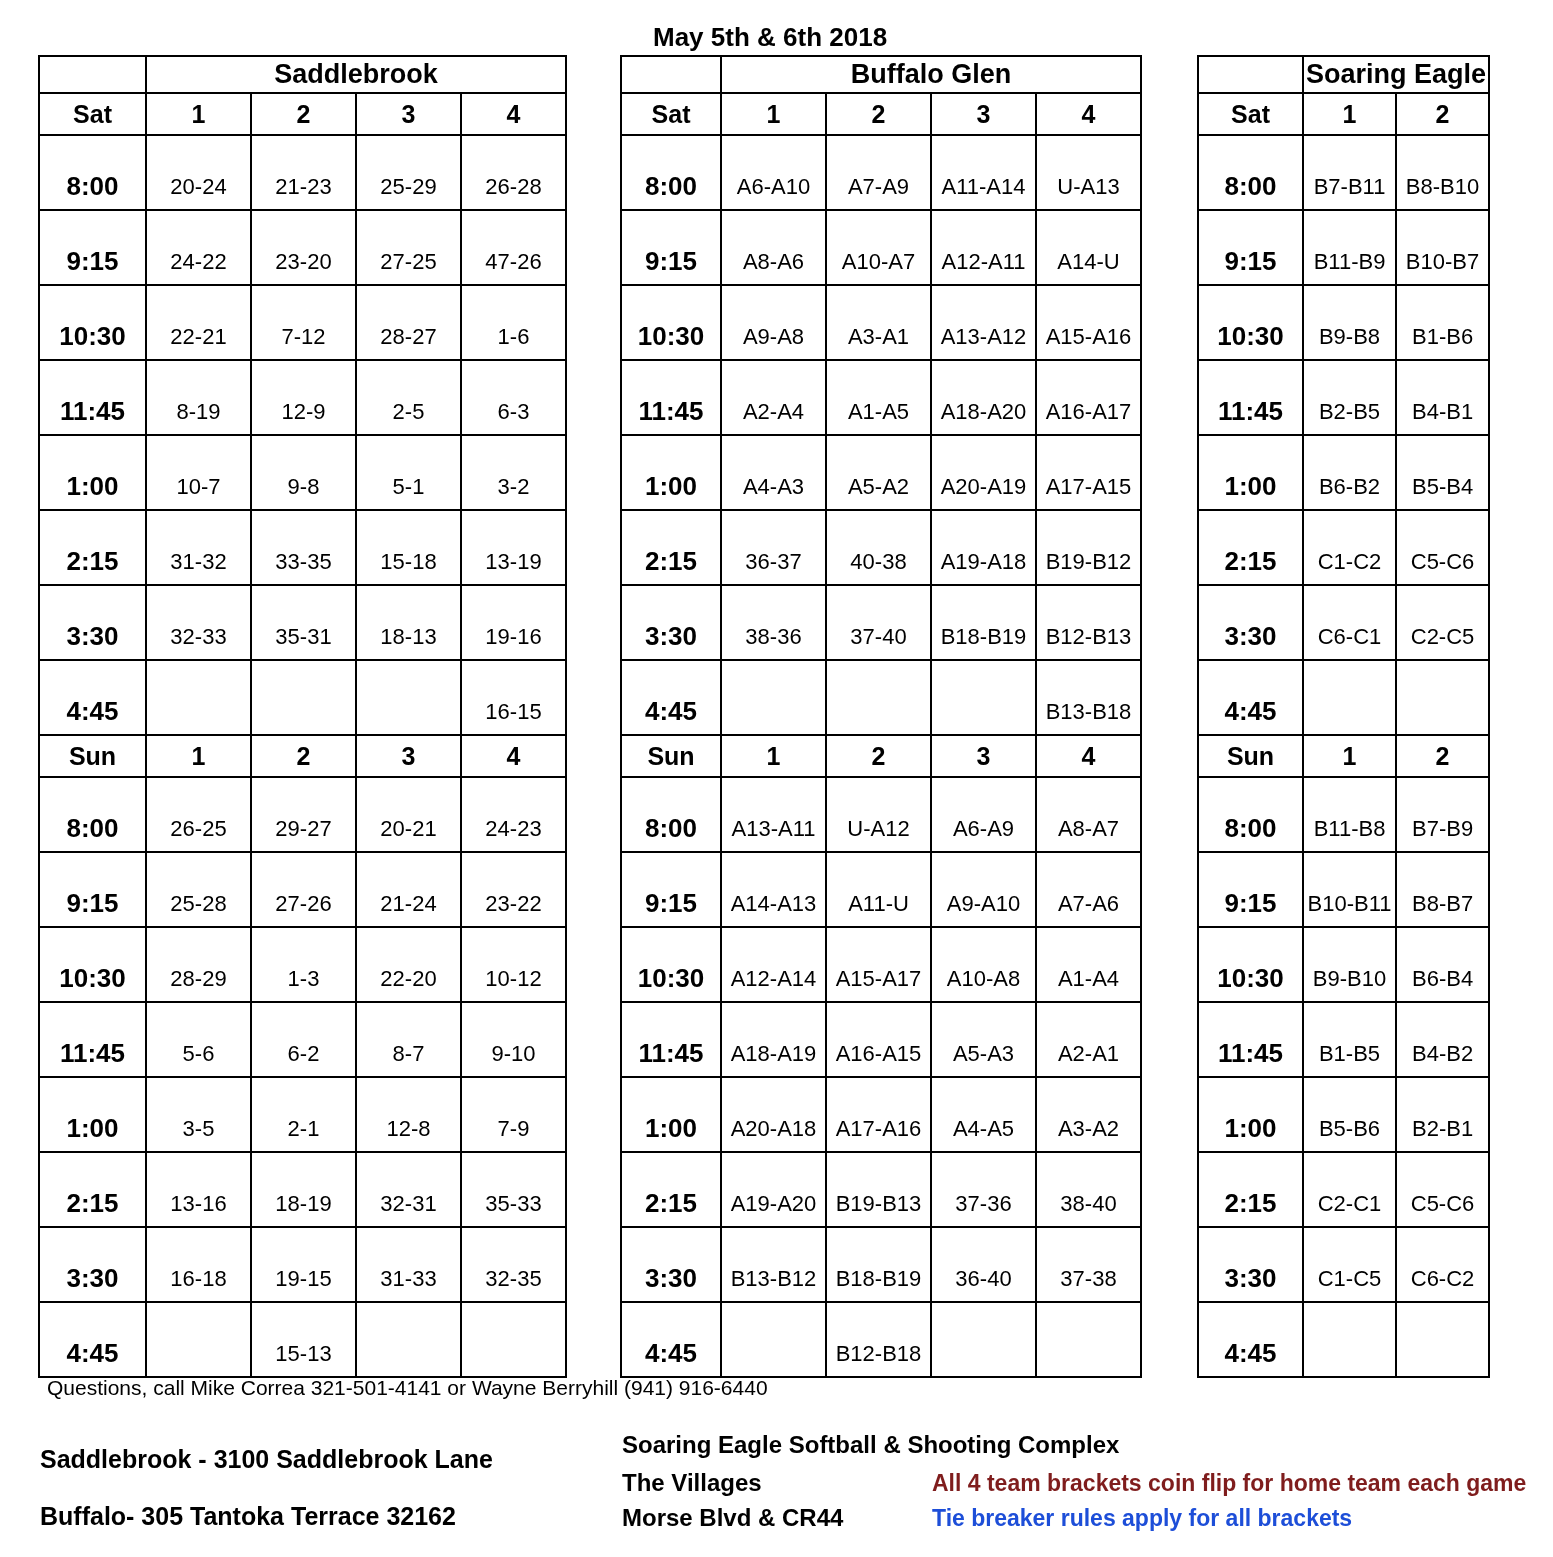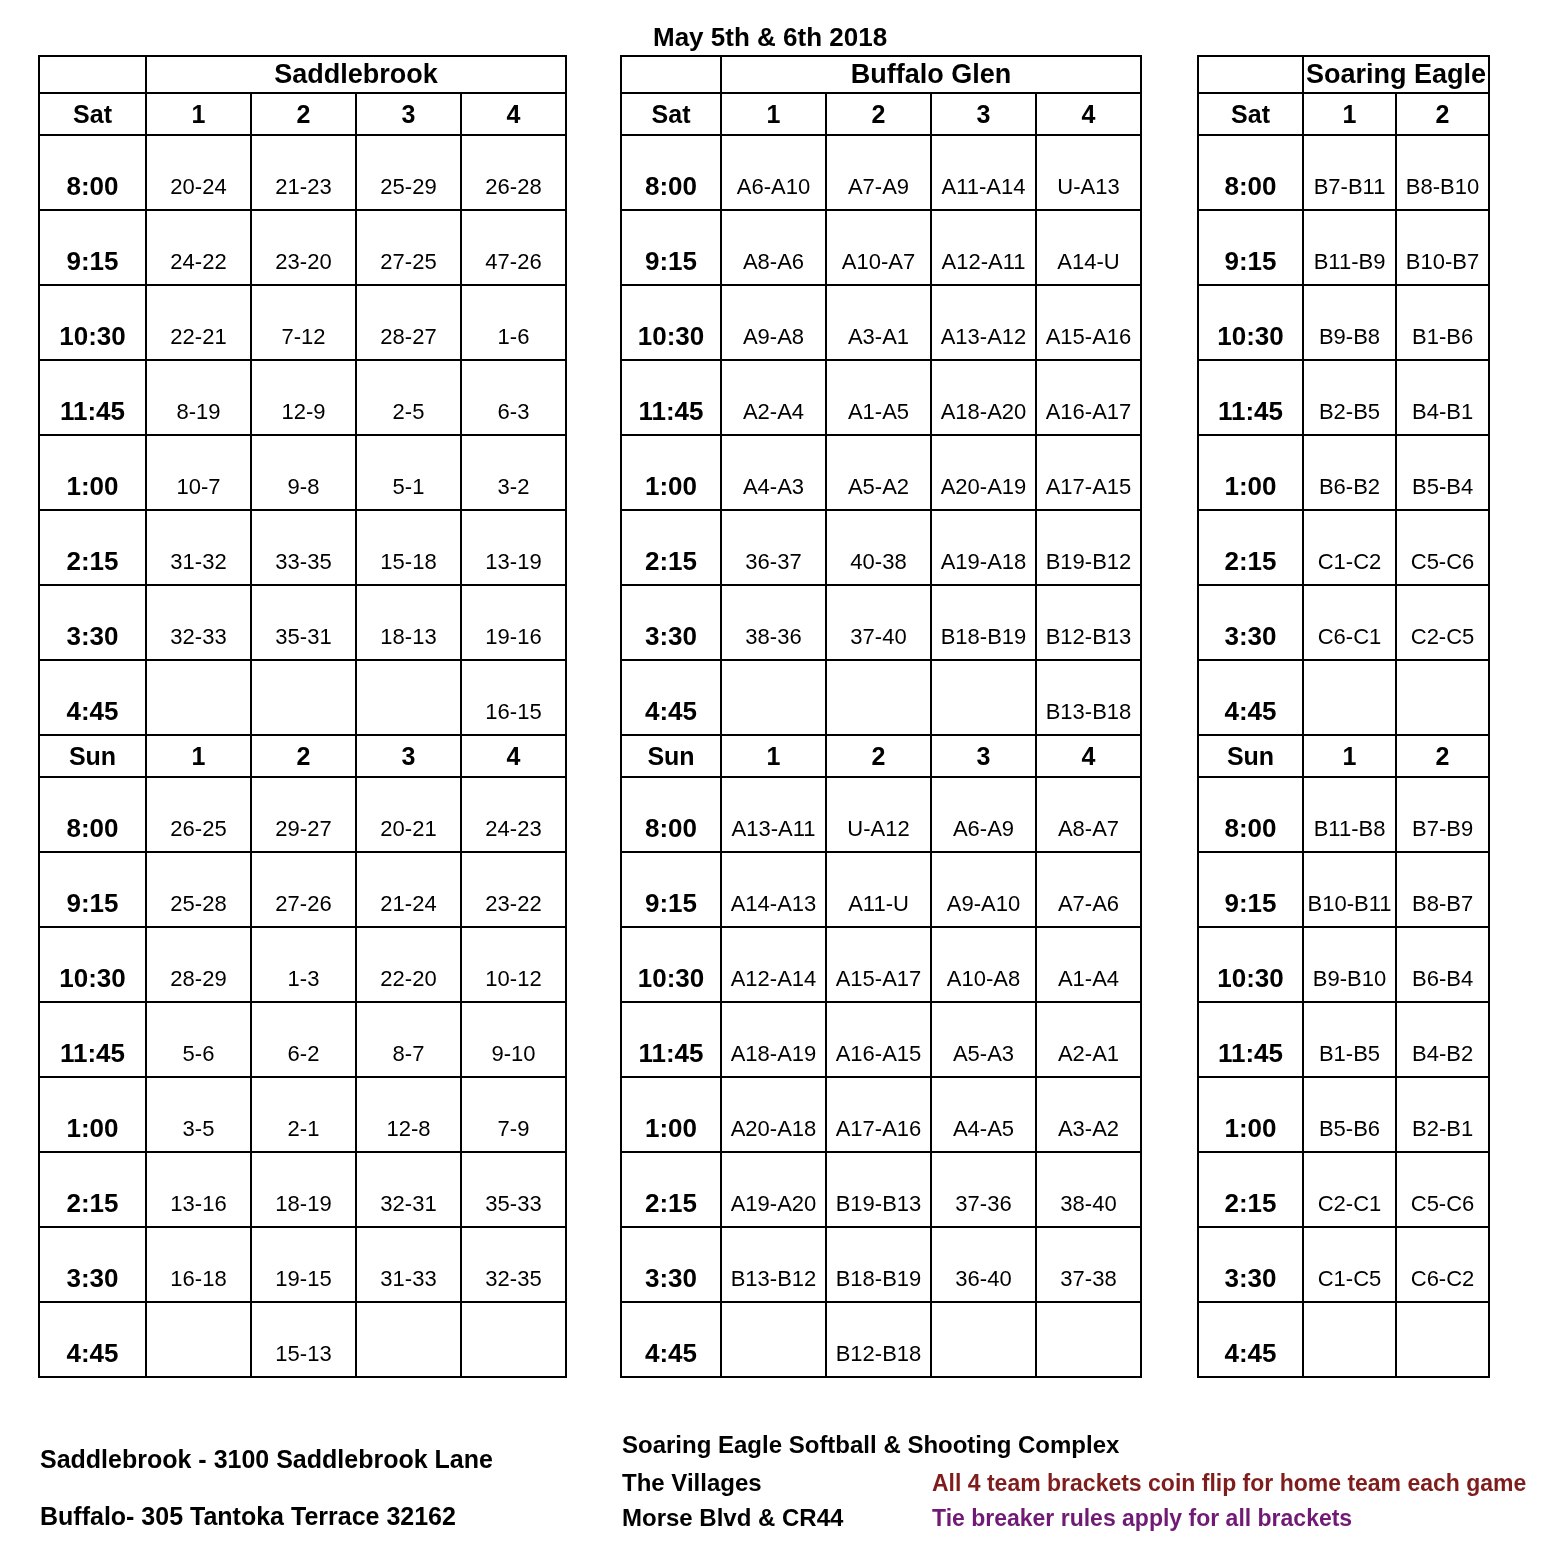--- a/index.html
+++ b/index.html
@@ -494,21 +494,22 @@
           <td>C6-C2</td>
         </tr>
         <tr class="data-row">
           <td class="time-cell">4:45</td>
           <td></td>
           <td></td>
         </tr>
       </tbody>
   </table>
 
+  <div class="footer-text questions">Questions, call Mike Correa 321-501-4141 or Wayne Berryhill (941) 916-6440</div>
   <div class="footer-text addr-saddlebrook">Saddlebrook - 3100 Saddlebrook Lane</div>
   <div class="footer-text addr-buffalo">Buffalo- 305 Tantoka Terrace 32162</div>
   <div class="footer-text complex-name">Soaring Eagle Softball &amp; Shooting Complex</div>
   <div class="footer-text villages">The Villages</div>
   <div class="footer-text morse">Morse Blvd &amp; CR44</div>
   <div class="footer-text note note-coinflip" style="color: #7f1d1d;">All 4 team brackets coin flip for home team each game</div>
-  <div class="footer-text note note-tiebreaker" style="color: #701a75;">Tie breaker rules apply for all brackets</div>
+  <div class="footer-text note note-tiebreaker" style="color: #1d4ed8;">Tie breaker rules apply for all brackets</div>
 
 </div>
 
 </body></html>

